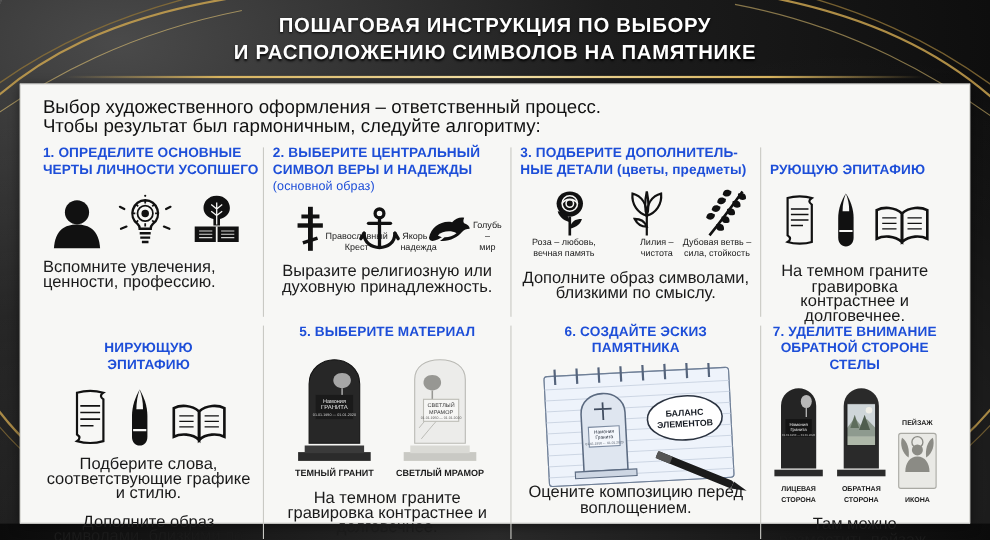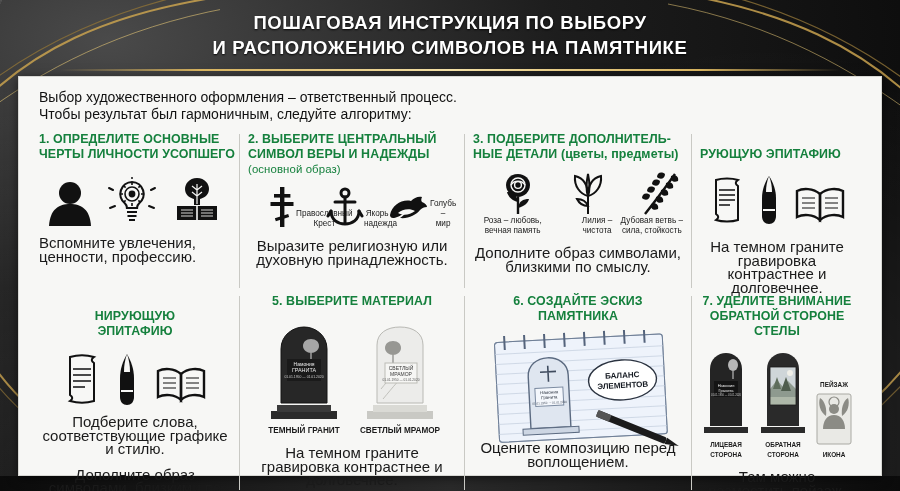--- a/index.html
+++ b/index.html
@@ -50,32 +50,32 @@
   
   #panel {
     position: absolute; left: 18px; top: 76px; width: 864px; height: 400px;
     background: #f7f7f5;
     border: 1px solid #d8d8d4;
     box-shadow: 0 2px 10px rgba(0,0,0,.55);
     padding: 10px 12px 8px 12px;
     z-index: 4;
     color: #111;
   }
-  #intro { font-size: 14px; line-height: 17px; margin: 2px 0 9px 8px; color: #111; }
+  #intro { font-size: 17px; line-height: 17px; margin: 2px 0 9px 8px; color: #111; }
 
   .row { display: flex; }
   .row1 { height: 158px; }
   .row2 { height: 198px; margin-top: 4px; }
 
   .col { position: relative; padding: 0 8px; }
   .vdiv { position: relative; width: 1px; background: #c9c9c4; margin: 2px 0; }
 
   h3.step {
     font-size: 12.4px; font-weight: bold; line-height: 15px;
-    margin: 0 0 6px 0; color: #15803d; letter-spacing: .1px;
+    margin: 0 0 6px 0; color: #1d4ed8; letter-spacing: .1px;
   }
   h3.step .nb { white-space: nowrap; }
   .caption { font-size: 15px; line-height: 13.5px; color: #1a1a1a; }
   .caption.c { text-align: center; }
   .tiny { font-size: 8.2px; line-height: 10px; text-align: center; color: #1b1b1b; }
   .icons { display: flex; align-items: flex-end; justify-content: center; gap: 10px; }
   svg { display: block; }
 
   
   .symrow { display: flex; justify-content: center; gap: 6px; margin-top: 2px; }

